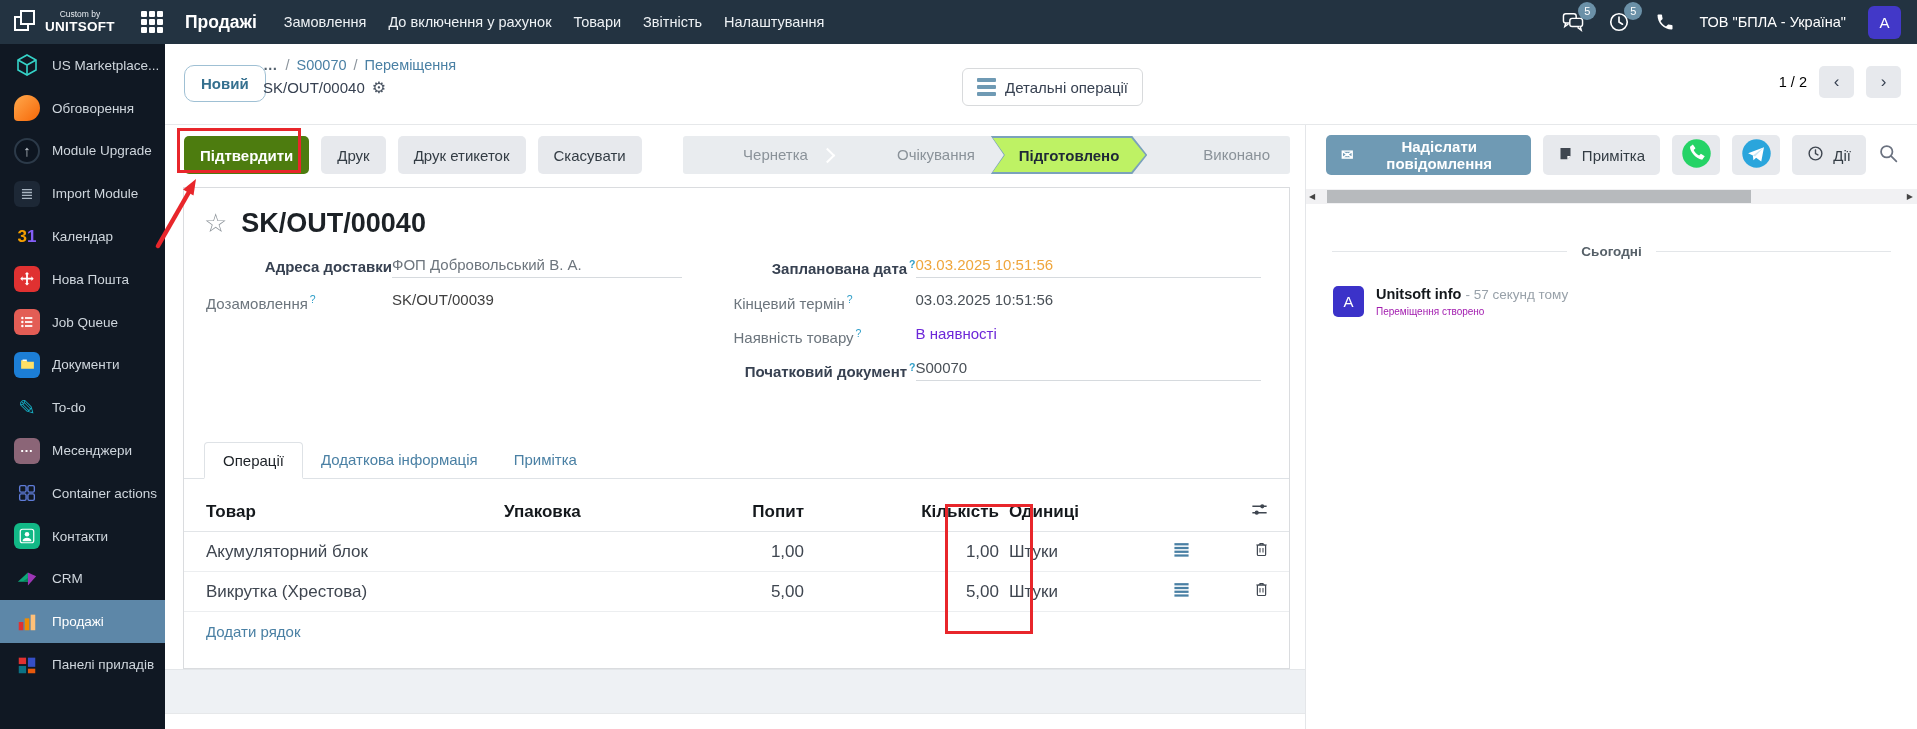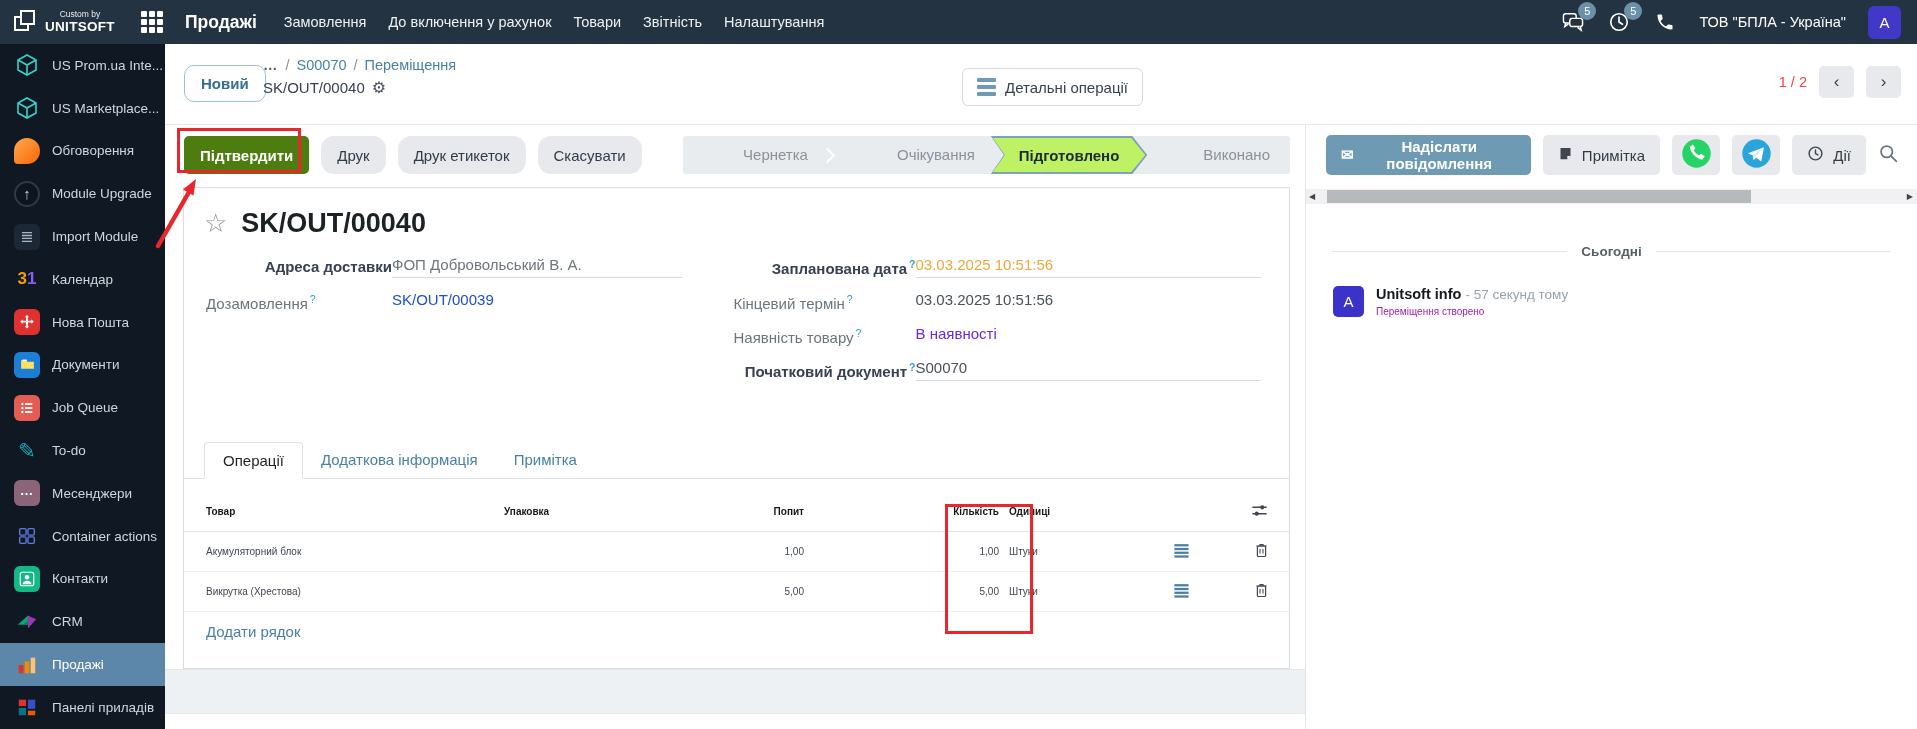--- a/index.html
+++ b/index.html
@@ -53,29 +53,29 @@
   .bc-line1 { font-size:14.5px; display:flex; gap:7px; align-items:center; }
   .bc-dots { color:#52606d; font-weight:700; letter-spacing:1px; }
   .bc-sep { color:#8a939b; }
   .bc a { color:#4a80a4; text-decoration:none; cursor:pointer; }
   .bc-line2 { margin-top:5px; font-size:15px; color:#374151; display:flex; align-items:center; gap:7px; }
   .bc-gear { color:#4b5563; font-size:16px; cursor:pointer; }
   .detail-btn { position:absolute; left:797px; top:24px; height:38px; padding:0 14px; border:1px solid #d8dadc; border-radius:6px; background:#fff; display:flex; align-items:center; gap:9px; font-size:15px; color:#374151; cursor:pointer; }
   .hamb { display:flex; flex-direction:column; gap:3px; }
   .hamb i { width:19px; height:4px; background:#6f9ab4; border-radius:1px; }
   .pager { position:absolute; right:16px; top:22px; display:flex; align-items:center; gap:12px; }
-  .pager-txt { font-size:14.5px; color:#ef4444; }
+  .pager-txt { font-size:14.5px; color:#000000; }
   .pager-btn { width:35px; height:32px; background:#e7e9ed; border:none; border-radius:5px; font-size:17px; color:#374151; cursor:pointer; display:flex; align-items:center; justify-content:center; }
 
   
   .form-region { position:absolute; left:165px; top:125px; width:1140px; bottom:0; background:#fff; }
   .toolbar { display:flex; align-items:center; padding:10px 15px 0 19px; height:50px; }
   .btn { height:38px; border:none; border-radius:5px; font-size:15px; padding:0 16px; cursor:pointer; font-family:inherit; }
   .btn-primary { background:#4d7c0f; color:#fff; font-weight:600; }
-  .btn-light { background:#e7e9ed; color:#333c44; margin-left:12px;border-radius:13px; }
+  .btn-light { background:#e7e9ed; color:#333c44; margin-left:12px; }
   .statusbar { margin-left:auto; display:flex; align-items:stretch; height:38px; background:#e9ecef; border-radius:3px; font-size:15px; }
   .step { line-height:38px; padding:0 20px; color:#8a9299; cursor:pointer;margin-left:40px; }
   .ssep { width:11px; height:11px; border-top:2px solid #fff; border-right:2px solid #fff; transform:rotate(45deg); align-self:center; margin:0 4px 0 -6px; }
   .step-act { position:relative; background:#7ba2bb; clip-path:polygon(0 0,calc(100% - 15px) 0,100% 50%,calc(100% - 15px) 100%,0 100%,13px 50%); padding:0 30px 0 34px; margin:0 -4px; cursor:pointer; }
   .step-act-in { position:absolute; inset:2px; background:#bef264; clip-path:polygon(0 0,calc(100% - 14px) 0,100% 50%,calc(100% - 14px) 100%,0 100%,12px 50%); display:flex; align-items:center; justify-content:center; font-weight:700; color:#1f2937; }
 
   .sheet { margin:12px 15px 0 18px; border:1px solid #dadcdf; background:#fff; height:482px; }
   .title-row { padding:18px 0 0 20px; height:52px; display:flex; align-items:center; gap:14px; }
   .star { font-size:26px; color:#8f969c; cursor:pointer; line-height:1; }
   .sheet-title { font-size:27px; font-weight:600; color:#1c2126; }
@@ -85,27 +85,27 @@
   .flabel { width:186px; font-size:15px; color:#6c757d; padding-top:2px; flex:none; }
   .flabel.bold { color:#374151; font-weight:600;text-align:right; }
   .fhelp { color:#2e9ec8; font-size:10.5px; vertical-align:super; margin-left:2px; }
   .fval { width:290px; font-size:15px; color:#6d757d; border-bottom:1px solid #d6dade; padding-bottom:4px; cursor:text; }
   .fcol-r .flabel { width:182px; }
   .fcol-r .fval { flex:1; }
   .fval.noline { border-bottom:none; }
   .fval.dark { color:#495057; }
   .fval.orange { color:#efa63d; }
   .fval.green { color:#6d28d9; }
-  .fval.link { color:#1d4ed8; cursor:pointer; }
+  .fval.link { color:#404040; cursor:pointer; }
 
   .tabs { display:flex; border-bottom:1px solid #dee2e6; margin-top:10px; padding-left:20px; height:37px; font-size:15px; }
   .tab { padding:0 18px; line-height:36px; color:#4a80a4; cursor:pointer;text-align:right; }
   .tab.active { border:1px solid #dee2e6; border-bottom:2px solid #fff; margin-bottom:-1px; border-radius:4px 4px 0 0; color:#1c2126; background:#fff; }
 
-  .trow { display:grid; grid-template-columns:1fr 170px 130px 195px 150px 140px; height:40px; align-items:center; border-bottom:1px solid #eceef0; font-size:10px; color:#3f4650; }
+  .trow { display:grid; grid-template-columns:1fr 170px 130px 195px 150px 140px; height:40px; align-items:center; border-bottom:1px solid #eceef0; font-size:17px; color:#3f4650; }
   .thead { font-weight:700; color:#14181c; border-bottom:1px solid #e2e5e8; margin-top:13px; }
   .c-prod { padding-left:22px; }
   .c-num { text-align:right; }
   .c-uom { padding-left:10px; }
   .c-act { display:flex; align-items:center; justify-content:flex-end; gap:64px; padding-right:20px; }
   .c-act svg, .c-act .opt { cursor:pointer; }
   .add-row { height:40px; line-height:40px; padding-left:22px; color:#4a80a4; font-size:15px; cursor:pointer; }
 
   .below-gray { height:44px; background:#eef1f4; border-top:1px solid #e3e6e9; }
   .below-white { background:#fff; height:17px; border-top:1px solid #e6e8ea; }
@@ -199,29 +199,20 @@
 
   <nav class="sidebar">
     <ul>
       <li>
         <span class="ic">
             <svg width="24" height="24" viewBox="0 0 24 24">
               <polygon points="12,2 21,7 21,17 12,22 3,17 3,7" fill="none" stroke="#35d3c8" stroke-width="1.6"></polygon>
               <path d="M3 7l9 5 9-5M12 12v10" fill="none" stroke="#35d3c8" stroke-width="1.6"></path>
             </svg>
           </span>
-        <span>US Prom.ua Inte...</span>
-      </li>
-      <li>
-        <span class="ic">
-            <svg width="24" height="24" viewBox="0 0 24 24">
-              <polygon points="12,2 21,7 21,17 12,22 3,17 3,7" fill="none" stroke="#35d3c8" stroke-width="1.6"></polygon>
-              <path d="M3 7l9 5 9-5M12 12v10" fill="none" stroke="#35d3c8" stroke-width="1.6"></path>
-            </svg>
-          </span>
         <span>US Marketplace...</span>
       </li>
       <li>
         <span class="ic ic-disc"></span>
         <span>Обговорення</span>
       </li>
       <li>
         <span class="ic ic-upg">↑</span>
         <span>Module Upgrade</span>
       </li>
@@ -236,42 +227,42 @@
           </span>
         <span>Календар</span>
       </li>
       <li>
         <span class="ic ic-np">
             <svg width="18" height="18" viewBox="0 0 24 24">
               <path d="M12 2.5l3 3h-1.8v4.7h4.7V8.4l3 3.1-3 3.1v-1.8h-4.7v4.7H15l-3 3-3-3h1.8v-4.7H6.1v1.8L3 11.5l3.1-3.1v1.8h4.7V5.5H9z" fill="#fff"></path>
             </svg>
           </span>
         <span>Нова Пошта</span>
-      </li>
-      <li>
-        <span class="ic ic-docs">
-            <svg width="17" height="17" viewBox="0 0 24 24">
-              <path d="M3 6h7l2 2h9v10H3z" fill="#ffe066"></path>
-              <rect x="5" y="5" width="6" height="2" fill="#fff"></rect>
-            </svg>
-          </span>
-        <span>Документи</span>
       </li>
       <li>
         <span class="ic ic-jq">
             <svg width="16" height="16" viewBox="0 0 24 24">
               <circle cx="5" cy="6" r="1.8" fill="#fff"></circle>
               <circle cx="5" cy="12" r="1.8" fill="#fff"></circle>
               <circle cx="5" cy="18" r="1.8" fill="#fff"></circle>
               <rect x="9" y="4.7" width="11" height="2.6" fill="#fff"></rect>
               <rect x="9" y="10.7" width="11" height="2.6" fill="#fff"></rect>
               <rect x="9" y="16.7" width="11" height="2.6" fill="#fff"></rect>
             </svg>
           </span>
         <span>Job Queue</span>
+      </li>
+      <li>
+        <span class="ic ic-docs">
+            <svg width="17" height="17" viewBox="0 0 24 24">
+              <path d="M3 6h7l2 2h9v10H3z" fill="#ffe066"></path>
+              <rect x="5" y="5" width="6" height="2" fill="#fff"></rect>
+            </svg>
+          </span>
+        <span>Документи</span>
       </li>
       <li>
         <span class="ic ic-todo">✎</span>
         <span>To-do</span>
       </li>
       <li>
         <span class="ic ic-msgr">⋯</span>
         <span>Месенджери</span>
       </li>
       <li>

